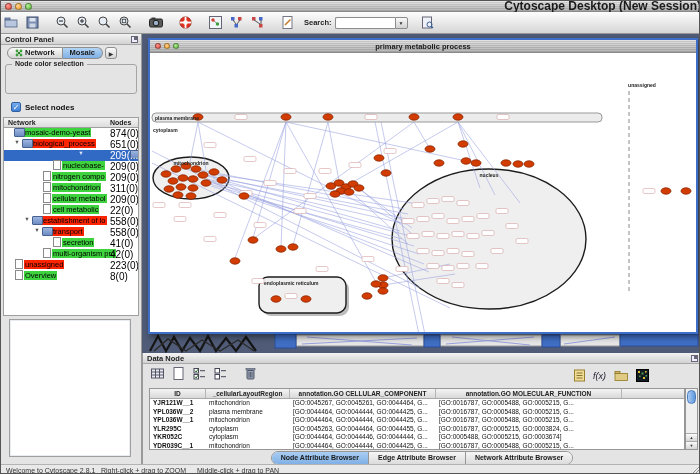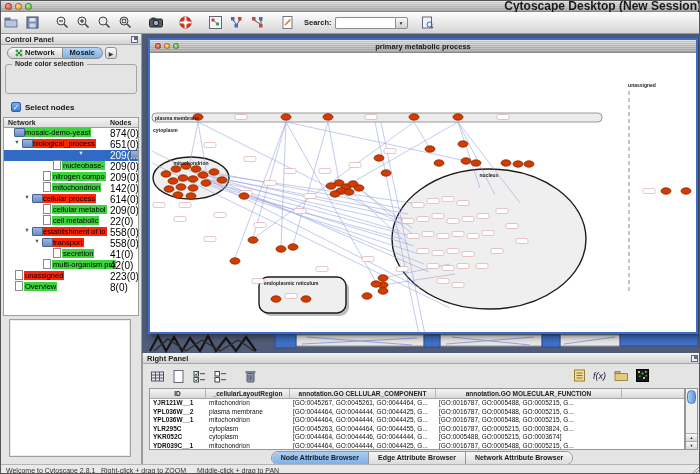--- a/index.html
+++ b/index.html
@@ -82,21 +82,21 @@
   .if-text{position:absolute;left:0;right:0;top:0;height:13px;line-height:13px;text-align:center;font-size:7.5px;font-weight:bold;color:#1a1a1a;}
   .canvas{position:relative;width:546px;height:279px;background:#fff;overflow:hidden;}
   .region-shape{fill:#efefef;stroke:#1c1c1c;stroke-width:1.4;}
   .region-label{font-size:5px;font-weight:bold;fill:#222;}
   .edge{stroke:#98a0e0;stroke-width:0.7;opacity:0.8;}
   .gchip{fill:#ffffff;stroke:#cf9090;stroke-width:0.5;}
   .gnode{fill:#d23c00;stroke:#8a2400;stroke-width:0.8;}
 
   
   .dpanel{position:absolute;left:141px;top:352px;width:559px;height:111px;background:#e4e4e4;border-left:1px solid #9a9a9a;}
-  .dp-toolbar{position:relative;height:24px;display:flex;align-items:center;padding-left:4px;}
+  .dp-toolbar{position:relative;height:24px;display:flex;align-items:flex-start;padding-left:4px;}
   .dp-right{position:absolute;right:48px;top:2px;display:flex;}
   .dtable{position:absolute;left:6px;top:35px;width:536px;height:62px;border:1px solid #979797;background:#fff;overflow:hidden;}
   .dhead{display:flex;height:10px;background:linear-gradient(#f4f4f4,#d9d9d9);border-bottom:1px solid #a9a9a9;}
   .dhead span{font-size:6.5px;font-weight:bold;color:#222;text-align:center;line-height:10px;border-right:1px solid #b5b5b5;overflow:hidden;white-space:nowrap;}
   .drow{display:flex;height:8.6px;}
   .drow span{font-size:6.5px;color:#111;line-height:8.6px;white-space:nowrap;overflow:hidden;padding-left:3px;}
   .cw0{width:56px;} .cw1{width:84px;} .cw2{width:146px;} .cw3{width:186px;} .cw4{width:62px;border-right:none!important;}
   .drow .cw0{font-weight:bold;}
   .dscroll{position:absolute;left:542px;top:35px;width:13px;height:62px;border:1px solid #979797;background:#efefef;}
   .dthumb{position:absolute;left:1px;top:1px;width:9px;height:14px;border-radius:5px;background:linear-gradient(90deg,#a9cbf4,#6097dd);border:1px solid #4a7bbd;}
@@ -300,28 +300,21 @@
           <span class="tri"></span>
           <span class="ficon page"></span>
           <span class="chip green">nitrogen compo</span>
           <span class="num">209(0)</span>
         </div>
         <div class="trow">
           <span style="flex: 0 0 28px;"></span>
           <span class="tri"></span>
           <span class="ficon page"></span>
           <span class="chip green">mitochondrion</span>
-          <span class="num">142(0)</span>
-        </div>
-        <div class="trow">
-          <span style="flex: 0 0 18px;"></span>
-          <span class="tri">▼</span>
-          <span class="ficon folder"></span>
-          <span class="chip red">cellular process</span>
-          <span class="num">614(0)</span>
+          <span class="num">311(0)</span>
         </div>
         <div class="trow">
           <span style="flex: 0 0 28px;"></span>
           <span class="tri"></span>
           <span class="ficon page"></span>
           <span class="chip green">cellular metabol</span>
           <span class="num">209(0)</span>
         </div>
         <div class="trow">
           <span style="flex: 0 0 28px;"></span>
@@ -563,21 +556,21 @@
           <text x="339" y="124" text-anchor="middle" class="region-label">nucleus</text>
           <text x="114" y="232" class="region-label">endoplasmic reticulum</text>
           <text x="492" y="34" text-anchor="middle" class="region-label">unassigned</text>
         </svg>
       </div>
     </div>
   </div>
 
   <div class="dpanel">
     <div class="phead">
-      <span>Right Panel</span>
+      <span>Data Node</span>
       <span class="float-ico"></span>
     </div>
     <div class="dp-toolbar">
       <button class="tbtn">
           <svg width="15" height="15">
             <rect x="1.5" y="3" width="12" height="9" fill="#e8ecf2" stroke="#556"></rect>
             <line x1="1.5" y1="6" x2="13.5" y2="6" stroke="#556"></line>
             <line x1="1.5" y1="9" x2="13.5" y2="9" stroke="#556"></line>
             <line x1="5.5" y1="3" x2="5.5" y2="12" stroke="#556"></line>
             <line x1="9.5" y1="3" x2="9.5" y2="12" stroke="#556"></line>

